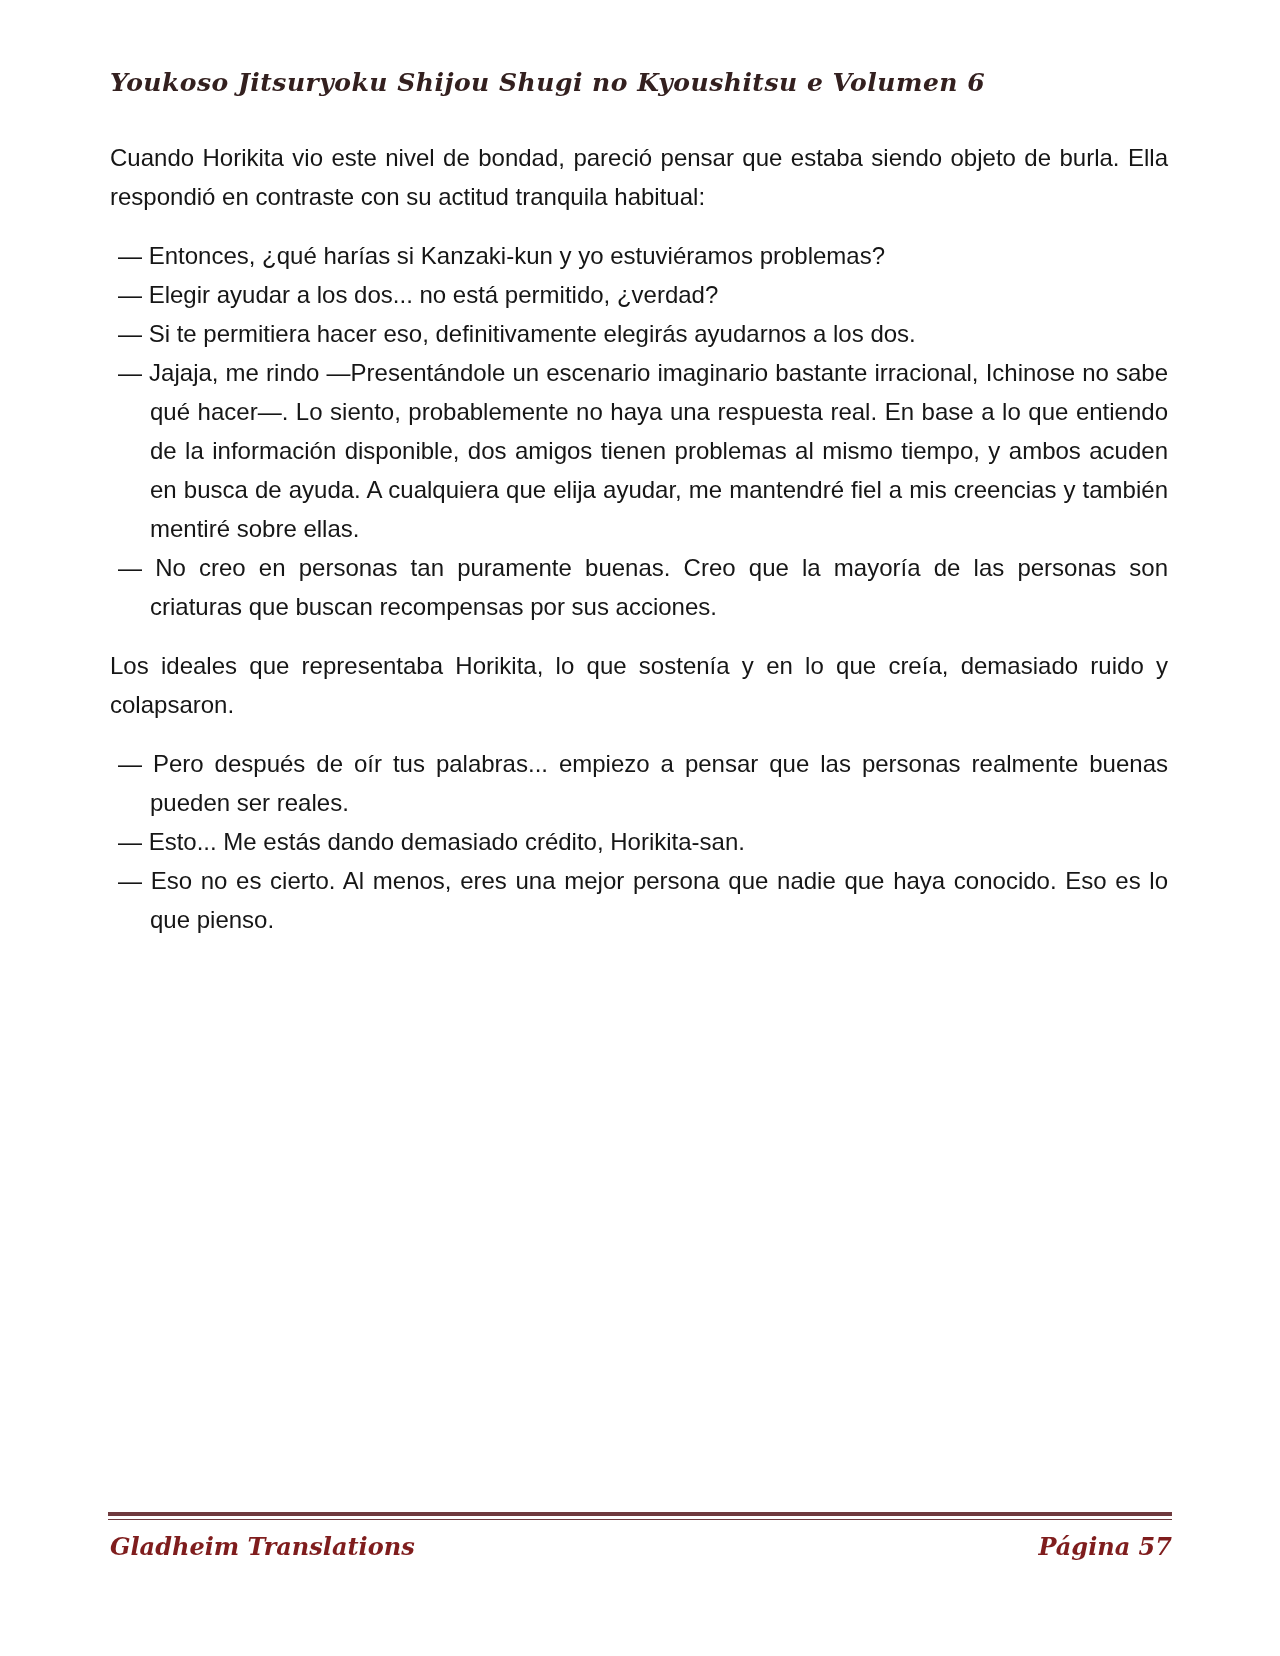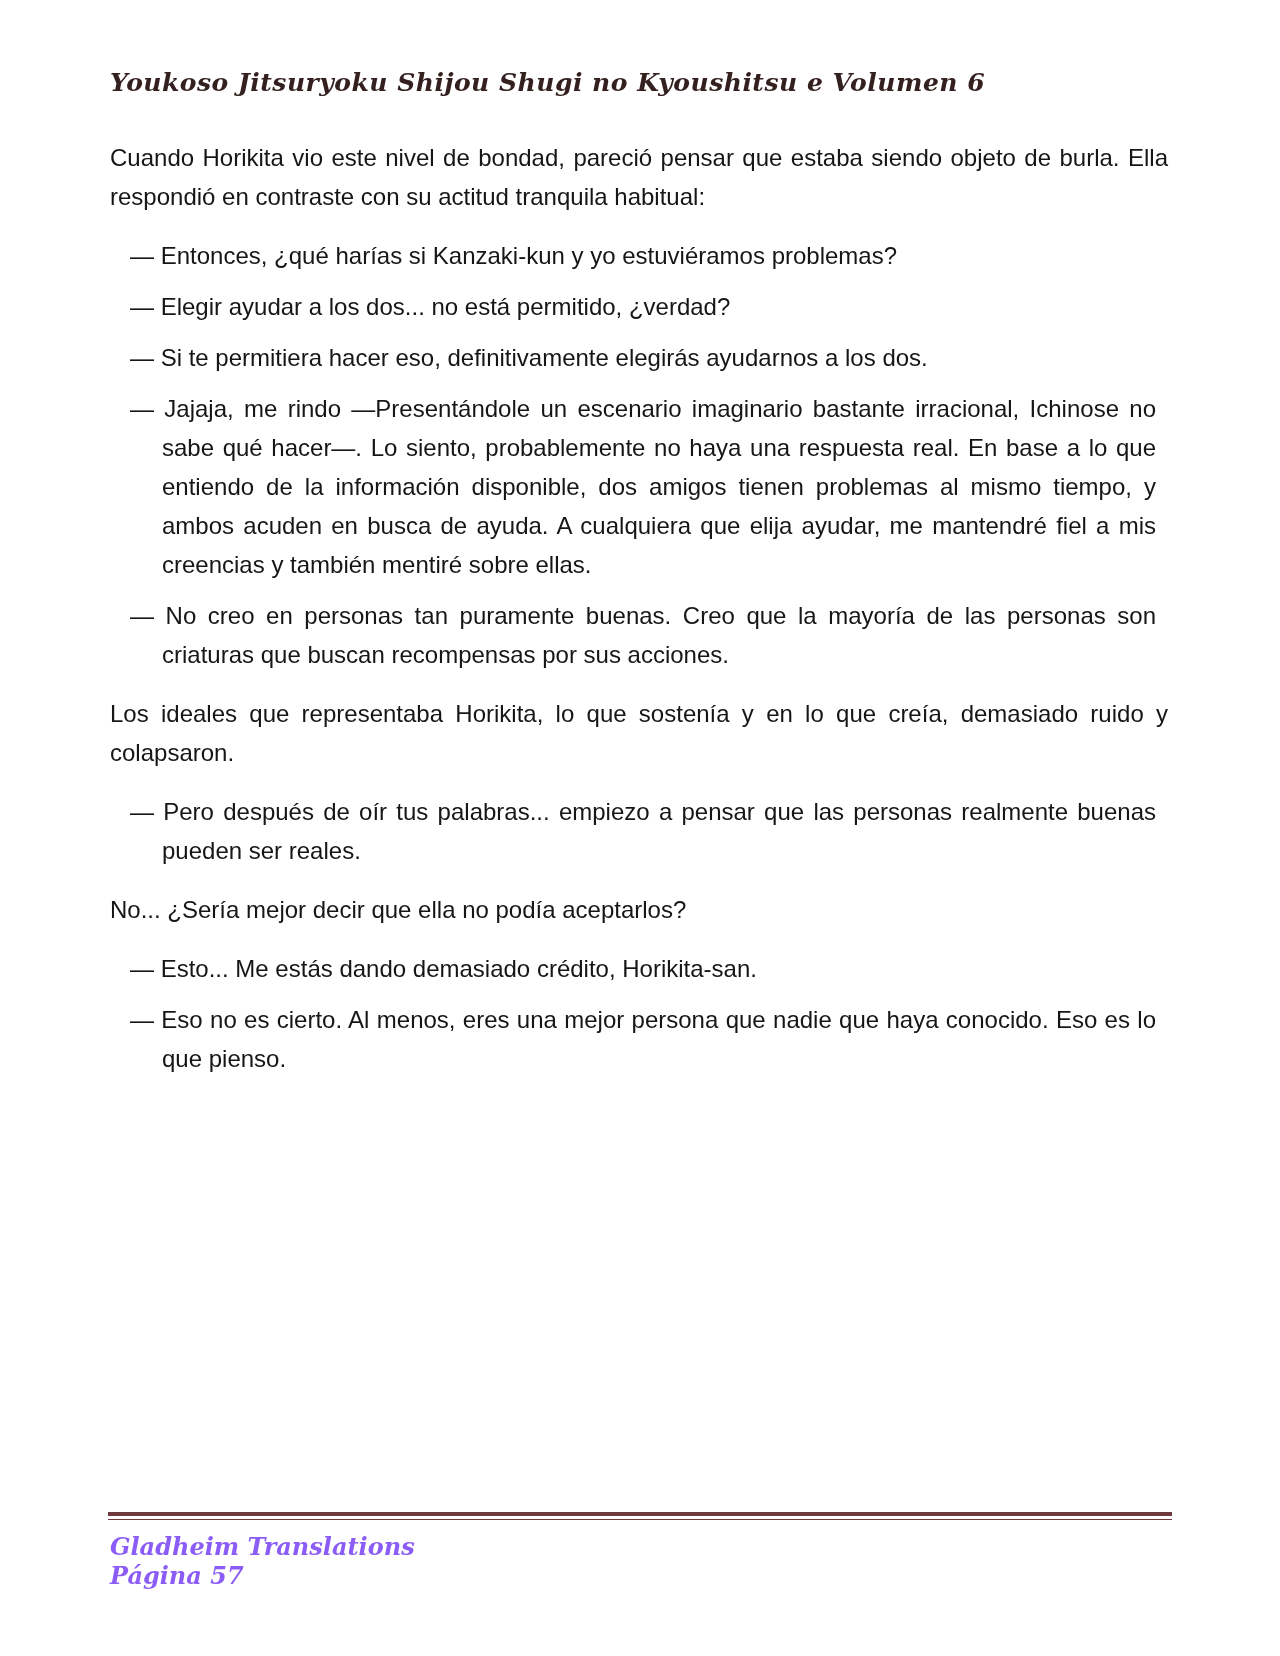--- a/index.html
+++ b/index.html
@@ -35,21 +35,21 @@
     right: 112px;
   }
   .content p {
     margin: 20px 0;
     font-size: 24px;
     line-height: 39px;
     text-align: justify;
     color: #161616;
   }
   .content p.dialogue {
-    margin: 12px;
+    margin: 0;
     padding-left: 40px;
     text-indent: -32px;
   }
   .footer-rule {
     position: absolute;
     left: 108px;
     right: 108px;
     top: 1512px;
     height: 3px;
     border-top: 4px solid #6f3a3e;
@@ -60,41 +60,39 @@
     left: 110px;
     right: 108px;
     top: 1532px;
     display: flex;
     justify-content: space-between;
     align-items: baseline;
     font-family: "DejaVu Serif", serif;
     font-weight: bold;
     font-style: italic;
     font-size: 24px;
-    color: #8b5cf6;
-    flex-direction: column;
+    color: #7f1d1d;
   }
 </style>
 </head>
 <body>
 
 <div class="page">
 
   <div class="header">Youkoso Jitsuryoku Shijou Shugi no Kyoushitsu e Volumen 6</div>
 
   <div class="content">
     <p>Cuando Horikita vio este nivel de bondad, pareció pensar que estaba siendo objeto de burla. Ella respondió en contraste con su actitud tranquila habitual:</p>
     <p class="dialogue">— Entonces, ¿qué harías si Kanzaki-kun y yo estuviéramos problemas?</p>
     <p class="dialogue">— Elegir ayudar a los dos... no está permitido, ¿verdad?</p>
     <p class="dialogue">— Si te permitiera hacer eso, definitivamente elegirás ayudarnos a los dos.</p>
     <p class="dialogue">— Jajaja, me rindo —Presentándole un escenario imaginario bastante irracional, Ichinose no sabe qué hacer—. Lo siento, probablemente no haya una respuesta real. En base a lo que entiendo de la información disponible, dos amigos tienen problemas al mismo tiempo, y ambos acuden en busca de ayuda. A cualquiera que elija ayudar, me mantendré fiel a mis creencias y también mentiré sobre ellas.</p>
     <p class="dialogue">— No creo en personas tan puramente buenas. Creo que la mayoría de las personas son criaturas que buscan recompensas por sus acciones.</p>
     <p>Los ideales que representaba Horikita, lo que sostenía y en lo que creía, demasiado ruido y colapsaron.</p>
     <p class="dialogue">— Pero después de oír tus palabras... empiezo a pensar que las personas realmente buenas pueden ser reales.</p>
-    <p>No... ¿Sería mejor decir que ella no podía aceptarlos?</p>
     <p class="dialogue">— Esto... Me estás dando demasiado crédito, Horikita-san.</p>
     <p class="dialogue">— Eso no es cierto. Al menos, eres una mejor persona que nadie que haya conocido. Eso es lo que pienso.</p>
   </div>
 
   <div class="footer-rule"></div>
 
   <div class="footer">
     <span>Gladheim Translations</span>
     <span>Página 57</span>
   </div>

